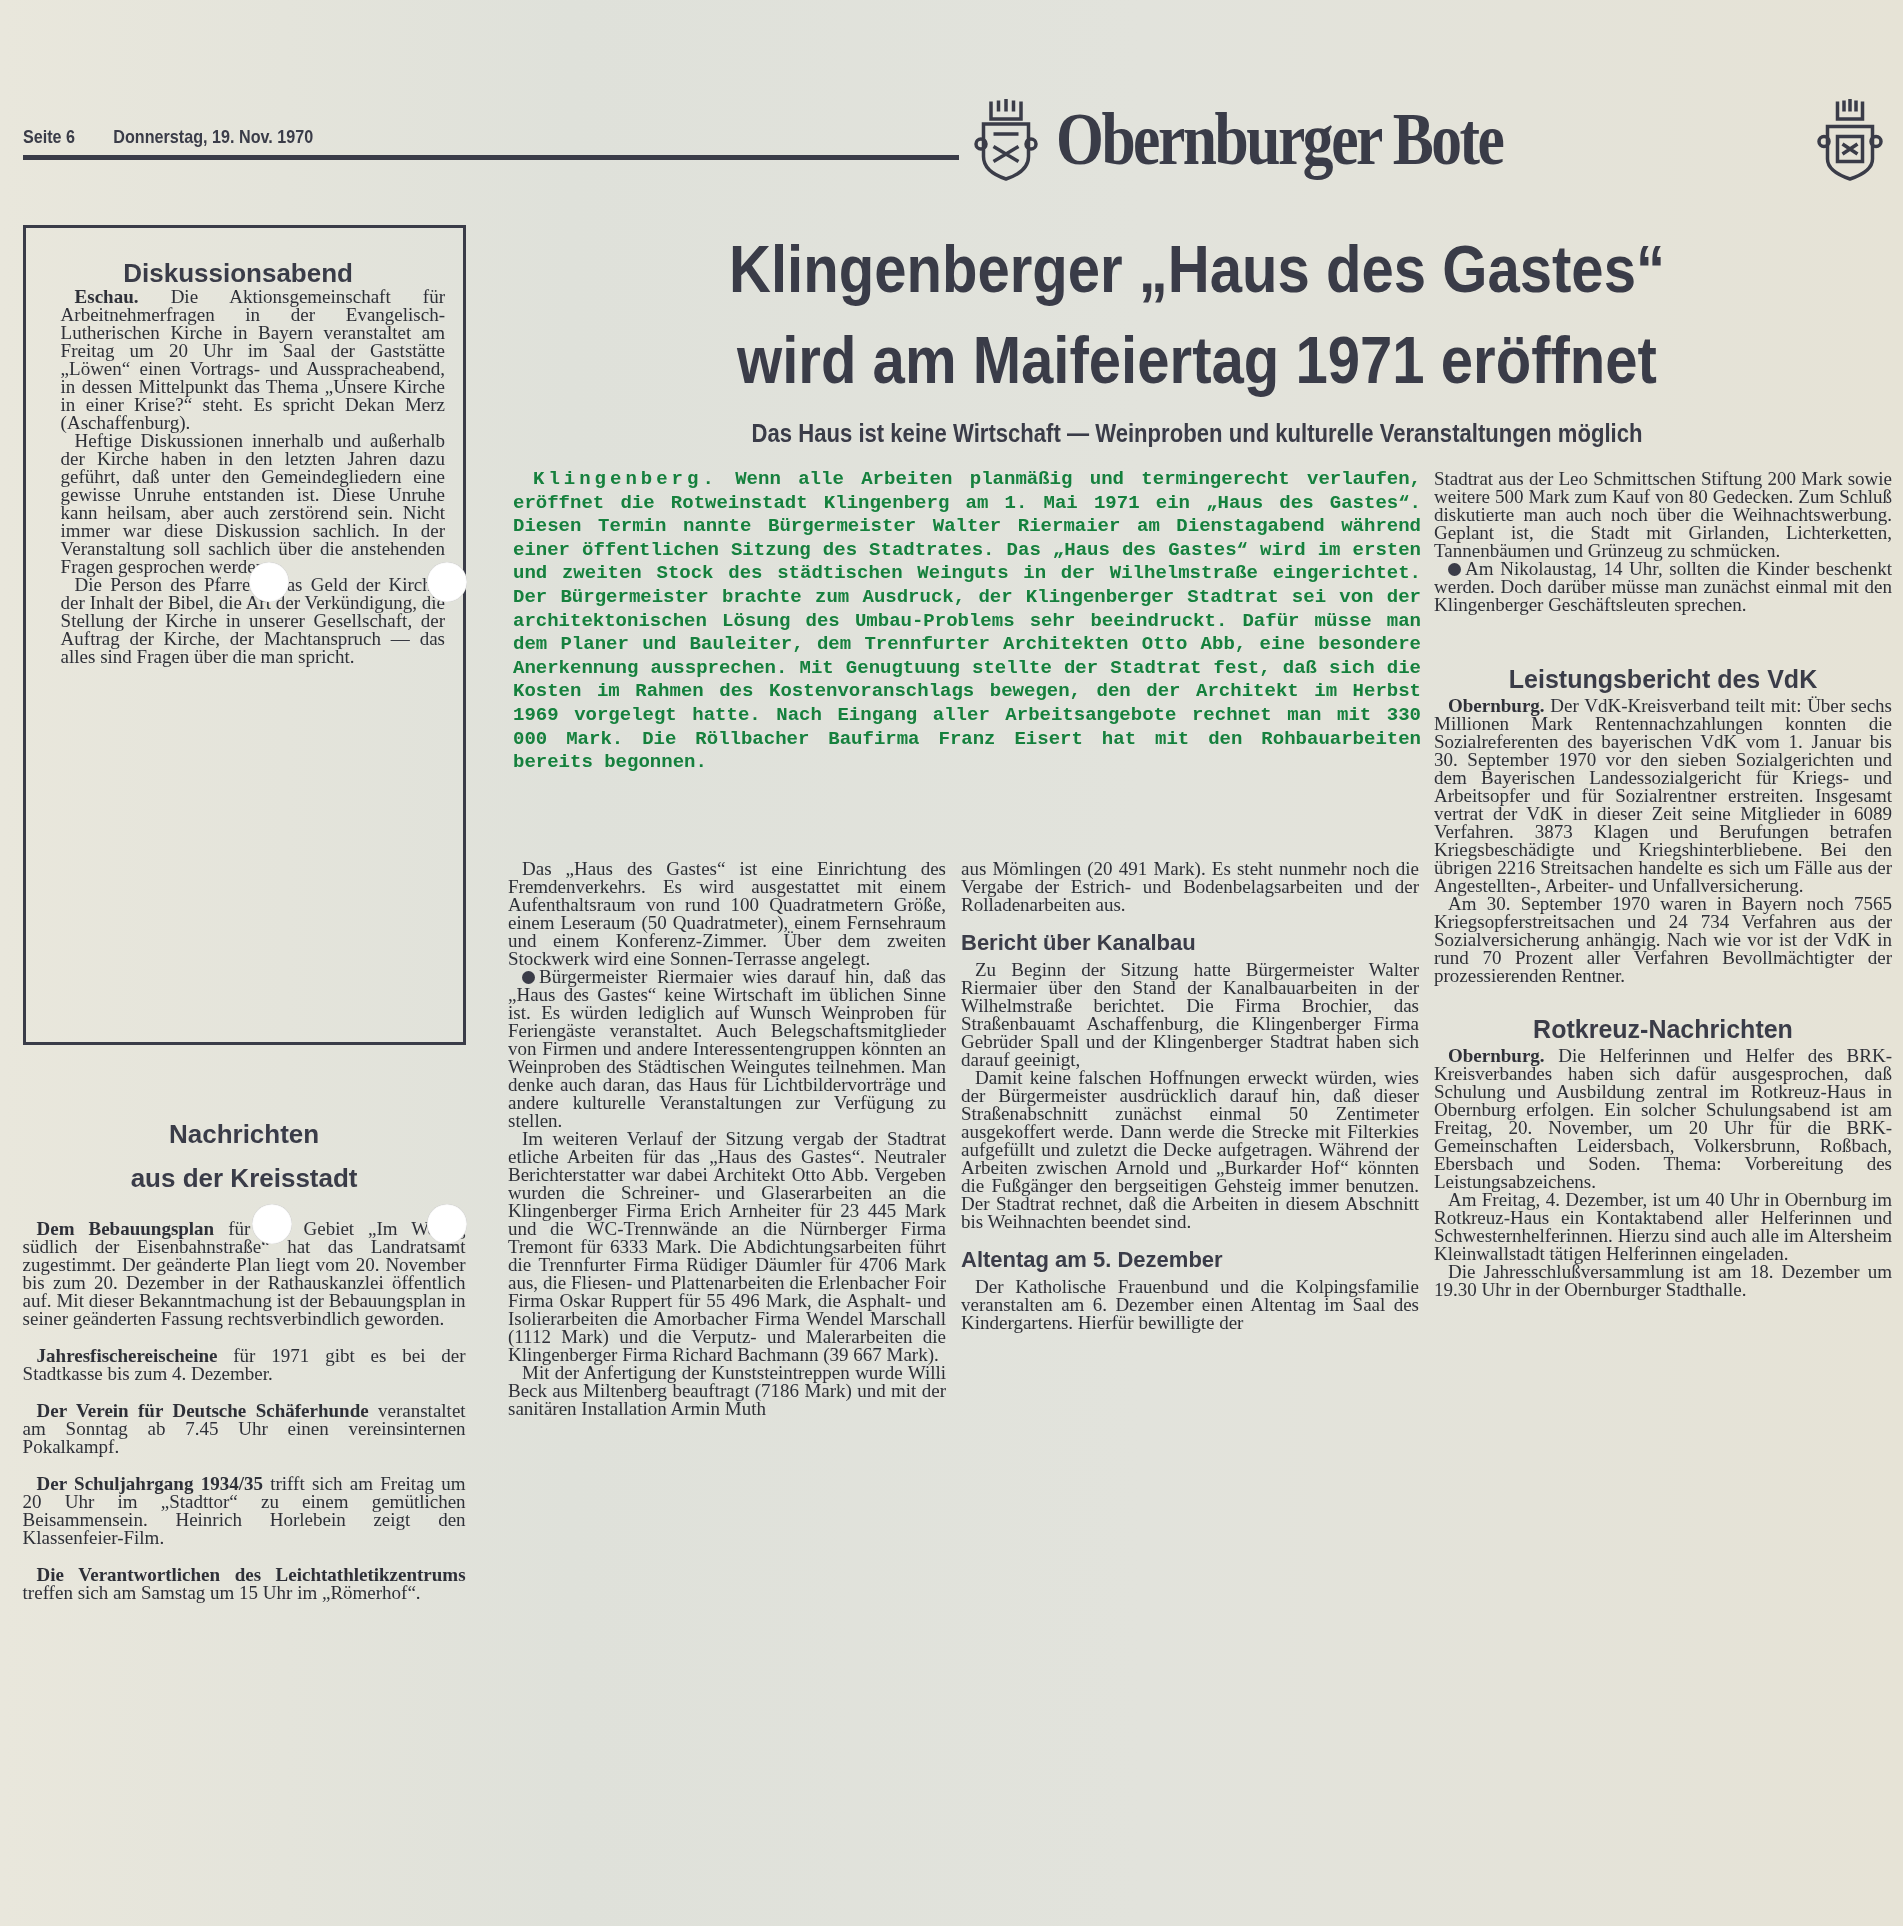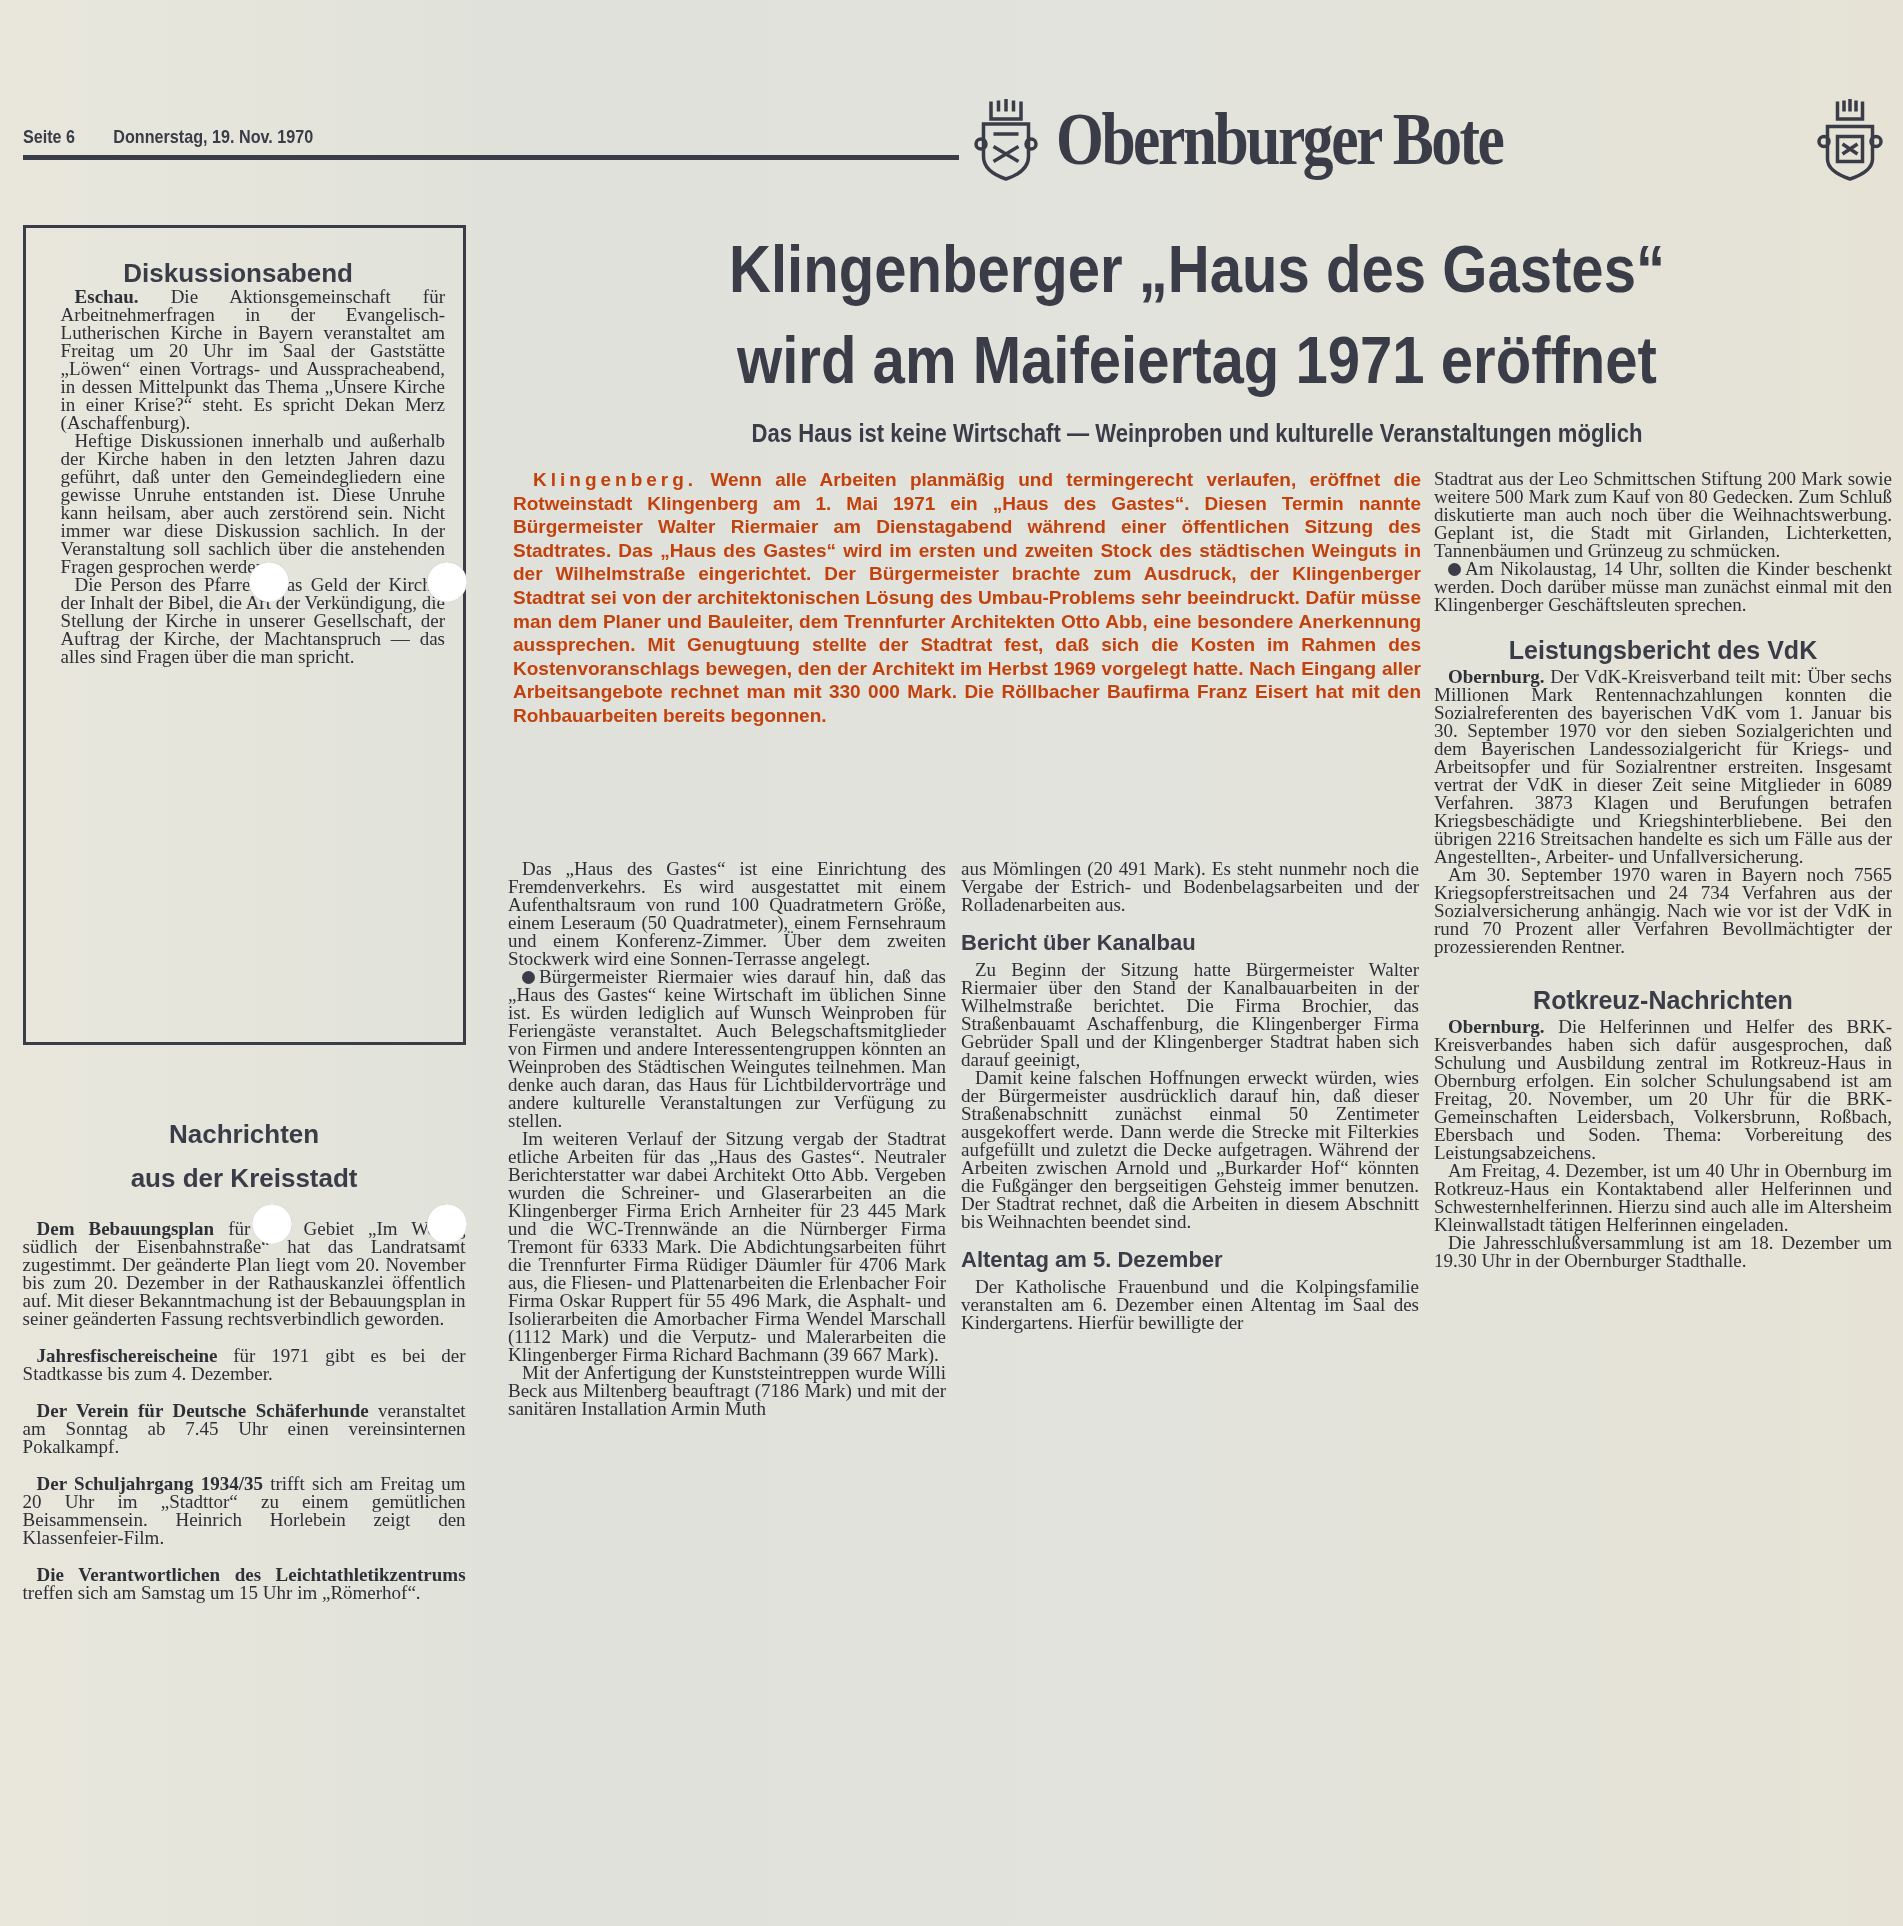--- a/index.html
+++ b/index.html
@@ -33,21 +33,21 @@
   .leftcol h2 { font-family: "Liberation Sans", sans-serif; font-weight: bold; font-size: 26px; text-align: center; margin: 0 0 20px 0; line-height: 44px; color: #3a3c48; }
   .leftcol .body { font-size: 19px; line-height: 18px; text-align: justify; }
   .leftcol .item { margin: 0 0 19px 0; text-indent: 14px; }
 
   
   .headline { left: 503px; top: 224px; width: 1388px; text-align: center; font-family: "Liberation Sans", sans-serif; font-weight: bold; color: #3a3c48; }
   .headline .h1 { font-size: 66px; line-height: 91px; transform: scaleX(0.88); white-space: nowrap; }
   .headline .sub { font-size: 26px; line-height: 35px; margin-top: 10px; transform: scaleX(0.85); white-space: nowrap; }
 
   
-  .intro { left: 513px; top: 468px; width: 908px; font-family: Liberation Sans, sans-serif; font-weight: bold; font-size: 19px; line-height: 23.6px; text-align: justify; color: #c2410c; }
+  .intro { left: 513px; top: 468px; width: 908px; font-family: Liberation Mono, monospace; font-weight: bold; font-size: 19px; line-height: 23.6px; text-align: justify; color: #15803d; }
   .intro .place { letter-spacing: 4px; }
 
   
   .col { font-size: 19px; line-height: 18px; text-align: justify; }
   .col p { margin: 0; text-indent: 14px; }
   .col .bold { font-weight: normal; }
   .col .bullet { display: inline-block; width: 13px; height: 13px; background: #3a3c48; border-radius: 50%; margin-right: 4px; vertical-align: -1px; text-indent: 0; }
   .col h3 { font-family: "Liberation Sans", sans-serif; font-weight: bold; font-size: 22px; margin: 20px 0 9px 0; color: #3a3c48; }
   .col h3.center { text-align: center; font-size: 25px; }
   .c1 { left: 508px; top: 860px; width: 438px; }
@@ -130,21 +130,21 @@
   <p>Zu Beginn der Sitzung hatte Bürgermeister Walter Riermaier über den Stand der Kanalbauarbeiten in der Wilhelmstraße berichtet. Die Firma Brochier, das Straßenbauamt Aschaffenburg, die Klingenberger Firma Gebrüder Spall und der Klingenberger Stadtrat haben sich darauf geeinigt,</p>
   <p>Damit keine falschen Hoffnungen erweckt würden, wies der Bürgermeister ausdrücklich darauf hin, daß dieser Straßenabschnitt zunächst einmal 50 Zentimeter ausgekoffert werde. Dann werde die Strecke mit Filterkies aufgefüllt und zuletzt die Decke aufgetragen. Während der Arbeiten zwischen Arnold und „Burkarder Hof“ könnten die Fußgänger den bergseitigen Gehsteig immer benutzen. Der Stadtrat rechnet, daß die Arbeiten in diesem Abschnitt bis Weihnachten beendet sind.</p>
   <h3>Altentag am 5. Dezember</h3>
   <p>Der Katholische Frauenbund und die Kolpingsfamilie veranstalten am 6. Dezember einen Altentag im Saal des Kindergartens. Hierfür bewilligte der</p>
 </div>
 
 <div class="abs col c3">
   <p style="text-indent:0">Stadtrat aus der Leo Schmittschen Stiftung 200 Mark sowie weitere 500 Mark zum Kauf von 80 Gedecken. Zum Schluß diskutierte man auch noch über die Weihnachtswerbung. Geplant ist, die Stadt mit Girlanden, Lichterketten, Tannenbäumen und Grünzeug zu schmücken.</p>
   <p class="bold"><span class="bullet"></span><span>Am Nikolaustag, 14 Uhr, sollten die Kinder beschenkt werden. Doch darüber müsse man zunächst einmal mit den Klingenberger Geschäftsleuten sprechen.</span></p>
 
-  <h3 class="center" style="margin-top:27px">Leistungsbericht des VdK</h3>
+  <h3 class="center" style="margin-top:56px">Leistungsbericht des VdK</h3>
   <p><b>Obernburg.</b><span> Der VdK-Kreisverband teilt mit: Über sechs Millionen Mark Rentennachzahlungen konnten die Sozialreferenten des bayerischen VdK vom 1. Januar bis 30. September 1970 vor den sieben Sozialgerichten und dem Bayerischen Landessozialgericht für Kriegs- und Arbeitsopfer und für Sozialrentner erstreiten. Insgesamt vertrat der VdK in dieser Zeit seine Mitglieder in 6089 Verfahren. 3873 Klagen und Berufungen betrafen Kriegsbeschädigte und Kriegshinterbliebene. Bei den übrigen 2216 Streitsachen handelte es sich um Fälle aus der Angestellten-, Arbeiter- und Unfallversicherung.</span></p>
   <p>Am 30. September 1970 waren in Bayern noch 7565 Kriegsopferstreitsachen und 24 734 Verfahren aus der Sozialversicherung anhängig. Nach wie vor ist der VdK in rund 70 Prozent aller Verfahren Bevollmächtigter der prozessierenden Rentner.</p>
 
   <h3 class="center" style="margin-top:35px">Rotkreuz-Nachrichten</h3>
   <p><b>Obernburg.</b><span> Die Helferinnen und Helfer des BRK-Kreisverbandes haben sich dafür ausgesprochen, daß Schulung und Ausbildung zentral im Rotkreuz-Haus in Obernburg erfolgen. Ein solcher Schulungsabend ist am Freitag, 20. November, um 20 Uhr für die BRK-Gemeinschaften Leidersbach, Volkersbrunn, Roßbach, Ebersbach und Soden. Thema: Vorbereitung des Leistungsabzeichens.</span></p>
   <p>Am Freitag, 4. Dezember, ist um 40 Uhr in Obernburg im Rotkreuz-Haus ein Kontaktabend aller Helferinnen und Schwesternhelferinnen. Hierzu sind auch alle im Altersheim Kleinwallstadt tätigen Helferinnen eingeladen.</p>
   <p>Die Jahresschlußversammlung ist am 18. Dezember um 19.30 Uhr in der Obernburger Stadthalle.</p>
 </div>
 
 <div class="abs hole" style="left:249px;top:562px"></div>

